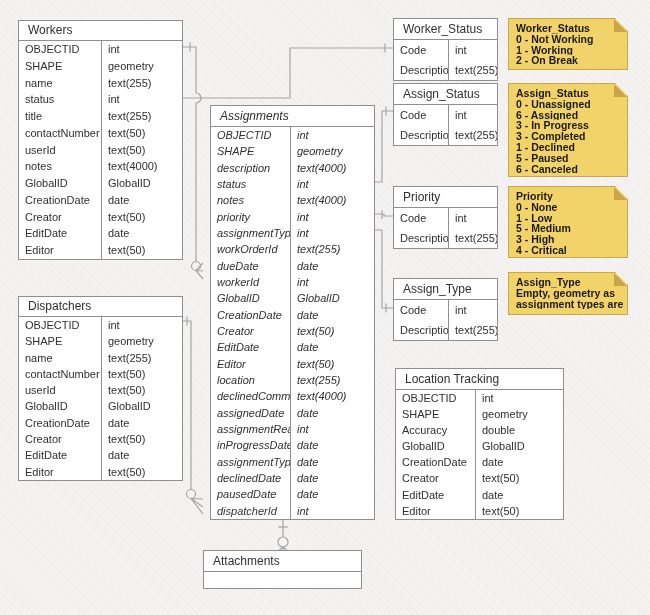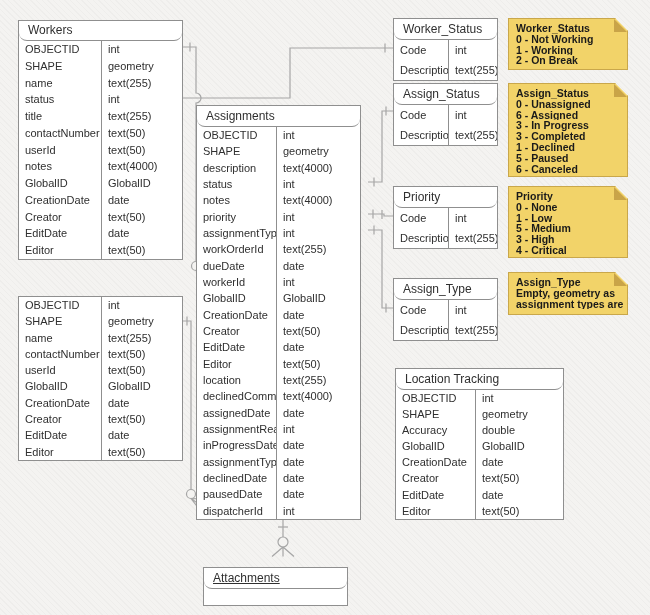--- a/index.html
+++ b/index.html
@@ -18,21 +18,21 @@
     border:1px solid #8f8f8f;
     color:#2f2f2f;
     font-size:11px;
     box-sizing:border-box;
   }
   .tbl-head{
     height:var(--hh,19px);line-height:var(--hh,19px);
     padding-left:9px;
     border-bottom:1px solid #8f8f8f;
     font-size:12px;
-    white-space:nowrap;overflow:hidden;border-radius:8px;
+    white-space:nowrap;overflow:hidden;
   }
   .tbl-row{display:flex;height:var(--rh,16.5px);line-height:var(--rh,16.5px);}
   .tbl-row .c1{
     width:var(--c1,80px);flex:0 0 var(--c1,80px);
     padding-left:6px;box-sizing:border-box;
     border-right:1px solid #8f8f8f;
     white-space:nowrap;overflow:hidden;
   }
   .tbl-row .c2{flex:1;padding-left:6px;white-space:nowrap;overflow:hidden;}
   .note{
@@ -157,20 +157,21 @@
           <div class="c2">date</div>
         </div>
         <div class="tbl-row">
           <div class="c1">Editor</div>
           <div class="c2">text(50)</div>
         </div>
       </div>
   </div>
 
   <div class="entity" style="left:18px;top:296px;width:165px;--hh:19px;--rh:16.3px;--c1:83px;">
+    <div class="tbl-head">Dispatchers</div>
     <div class="tbl-rows">
         <div class="tbl-row">
           <div class="c1">OBJECTID</div>
           <div class="c2">int</div>
         </div>
         <div class="tbl-row">
           <div class="c1">SHAPE</div>
           <div class="c2">geometry</div>
         </div>
         <div class="tbl-row">
@@ -201,21 +202,21 @@
           <div class="c1">EditDate</div>
           <div class="c2">date</div>
         </div>
         <div class="tbl-row">
           <div class="c1">Editor</div>
           <div class="c2">text(50)</div>
         </div>
       </div>
   </div>
 
-  <div class="entity" style="left:196px;top:105px;width:165px;--hh:20px;--rh:16.33px;--c1:80px;">
+  <div class="entity" style="left:210px;top:105px;width:165px;font-style:italic;--hh:20px;--rh:16.33px;--c1:80px;">
     <div class="tbl-head">Assignments</div>
     <div class="tbl-rows">
         <div class="tbl-row">
           <div class="c1">OBJECTID</div>
           <div class="c2">int</div>
         </div>
         <div class="tbl-row">
           <div class="c1">SHAPE</div>
           <div class="c2">geometry</div>
         </div>
@@ -397,21 +398,21 @@
           <div class="c1">EditDate</div>
           <div class="c2">date</div>
         </div>
         <div class="tbl-row">
           <div class="c1">Editor</div>
           <div class="c2">text(50)</div>
         </div>
       </div>
   </div>
 
-  <div class="entity" style="left:203px;top:567px;width:145px;text-decoration:underline;--hh:20px;--rh:16px;--c1:80px;">
+  <div class="entity" style="left:203px;top:550px;width:159px;--hh:20px;--rh:16px;--c1:80px;">
     <div class="tbl-head">Attachments</div>
     <div class="tbl-rows">
         <div class="tbl-row blank"></div>
       </div>
   </div>
 
   <div class="note" style="left:508px;top:18px;height:52px;">
     <div class="fold"></div>
     <div class="note-body">
         <div class="note-line">Worker_Status</div>

